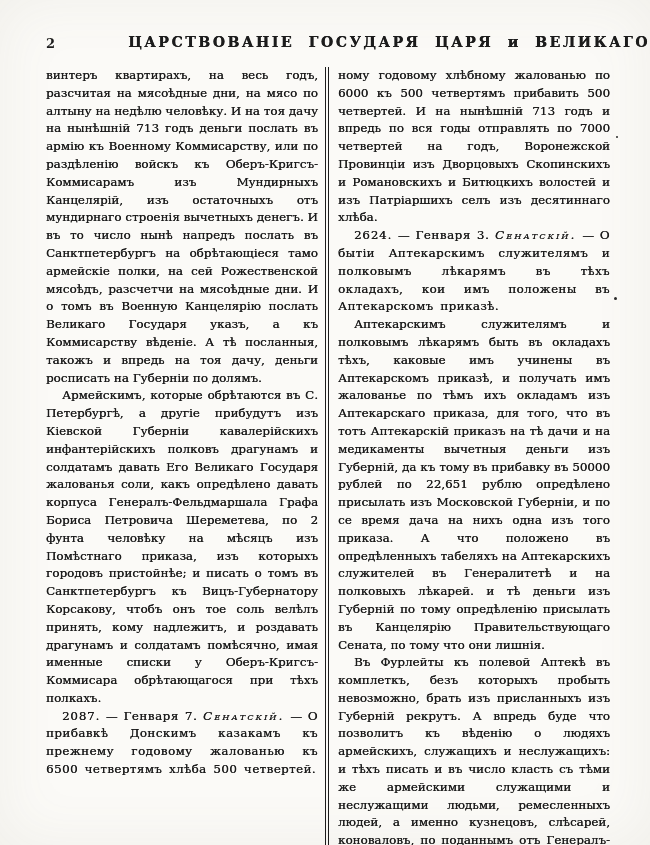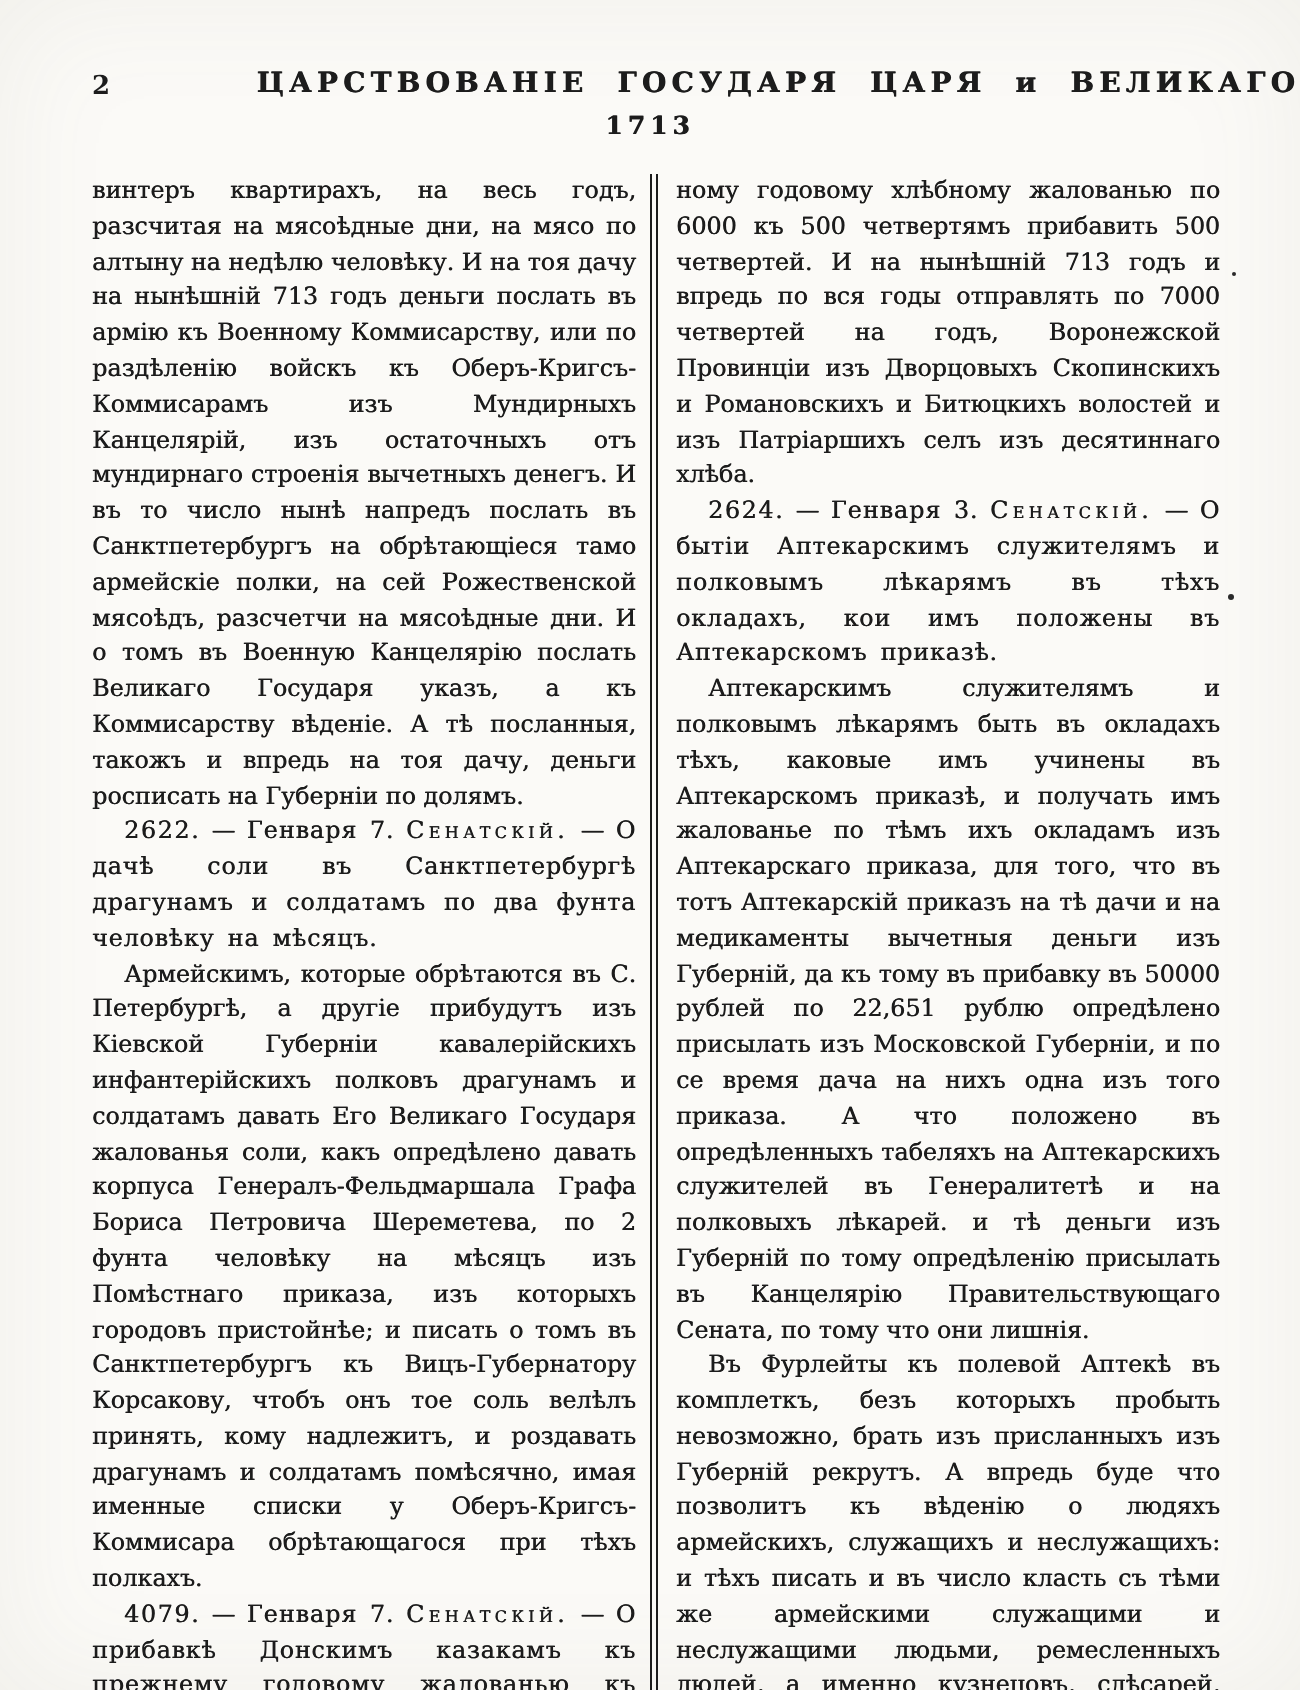--- a/index.html
+++ b/index.html
@@ -51,39 +51,37 @@
   .divider{
     width:2px;
     border-left:1.6px solid #1c1c1c;
     border-right:1.6px solid #1c1c1c;
     margin-bottom:28px;
   }
   .para{margin:0;text-indent:16px;}
   .para.no-indent{text-indent:0;}
   .e-num{letter-spacing:0.8px;margin-top:12px;}
   .e-date{letter-spacing:0.5px;}
-  .e-src{font-variant:small-caps;letter-spacing:2.2px;}
+  .e-src{font-variant:small-caps;letter-spacing:2.2px;font-style:italic;}
   .e-title{letter-spacing:0.4px;word-spacing:2.5px;}
   .speck{position:absolute;background:#2a2a2a;border-radius:50%;}
 </style>
 </head>
 <body>
 
 <div class="page">
   <div class="header">
     <span class="page-number">2</span>
     <div class="running-title">ЦАРСТВОВАНІЕ ГОСУДАРЯ ЦАРЯ и ВЕЛИКАГО</div>
-    <div class="year">1713</div>
   </div>
   <div class="columns-row">
     <div class="col left">
         <p class="para no-indent">винтеръ квартирахъ, на весь годъ, разсчитая на мясоѣдные дни, на мясо по алтыну на недѣлю человѣку. И на тоя дачу на нынѣшній 713 годъ деньги послать въ армію къ Военному Коммисарству, или по раздѣленію войскъ къ Оберъ-Кригсъ-Коммисарамъ изъ Мундирныхъ Канцелярій, изъ остаточныхъ отъ мундирнаго строенія вычетныхъ денегъ. И въ то число нынѣ напредъ послать въ Санктпетербургъ на обрѣтающіеся тамо армейскіе полки, на сей Рожественской мясоѣдъ, разсчетчи на мясоѣдные дни. И о томъ въ Военную Канцелярію послать Великаго Государя указъ, а къ Коммисарству вѣденіе. А тѣ посланныя, такожъ и впредь на тоя дачу, деньги росписать на Губерніи по долямъ.</p>
-        <p class="para"><span class="e-num">2622.</span> <span class="e-dash">—</span> <span class="e-date">Генваря 7.</span> <span class="e-src">Сенатскій.</span> <span class="e-dash">—</span> <span class="e-title">О дачѣ соли въ Санктпетербургѣ драгунамъ и солдатамъ по два фунта человѣку на мѣсяцъ.</span></p>
         <p class="para">Армейскимъ, которые обрѣтаются въ С. Петербургѣ, а другіе прибудутъ изъ Кіевской Губерніи кавалерійскихъ инфантерійскихъ полковъ драгунамъ и солдатамъ давать Его Великаго Государя жалованья соли, какъ опредѣлено давать корпуса Генералъ-Фельдмаршала Графа Бориса Петровича Шереметева, по 2 фунта человѣку на мѣсяцъ изъ Помѣстнаго приказа, изъ которыхъ городовъ пристойнѣе; и писать о томъ въ Санктпетербургъ къ Вицъ-Губернатору Корсакову, чтобъ онъ тое соль велѣлъ принять, кому надлежитъ, и роздавать драгунамъ и солдатамъ помѣсячно, имая именные списки у Оберъ-Кригсъ-Коммисара обрѣтающагося при тѣхъ полкахъ.</p>
-        <p class="para"><span class="e-num">4079.</span> <span class="e-dash">—</span> <span class="e-date">Генваря 7.</span> <span class="e-src">Сенатскій.</span> <span class="e-dash">—</span> <span class="e-title">О прибавкѣ Донскимъ казакамъ къ прежнему годовому жалованью къ 6500 четвертямъ хлѣба 500 четвертей.</span></p>
+        <p class="para"><span class="e-num">2087.</span> <span class="e-dash">—</span> <span class="e-date">Генваря 7.</span> <span class="e-src">Сенатскій.</span> <span class="e-dash">—</span> <span class="e-title">О прибавкѣ Донскимъ казакамъ къ прежнему годовому жалованью къ 6500 четвертямъ хлѣба 500 четвертей.</span></p>
       </div>
     <div class="divider"></div>
     <div class="col right">
         <p class="para no-indent">ному годовому хлѣбному жалованью по 6000 къ 500 четвертямъ прибавить 500 четвертей. И на нынѣшній 713 годъ и впредь по вся годы отправлять по 7000 четвертей на годъ, Воронежской Провинціи изъ Дворцовыхъ Скопинскихъ и Романовскихъ и Битюцкихъ волостей и изъ Патріаршихъ селъ изъ десятиннаго хлѣба.</p>
         <p class="para"><span class="e-num">2624.</span> <span class="e-dash">—</span> <span class="e-date">Генваря 3.</span> <span class="e-src">Сенатскій.</span> <span class="e-dash">—</span> <span class="e-title">О бытіи Аптекарскимъ служителямъ и полковымъ лѣкарямъ въ тѣхъ окладахъ, кои имъ положены въ Аптекарскомъ приказѣ.</span></p>
         <p class="para">Аптекарскимъ служителямъ и полковымъ лѣкарямъ быть въ окладахъ тѣхъ, каковые имъ учинены въ Аптекарскомъ приказѣ, и получать имъ жалованье по тѣмъ ихъ окладамъ изъ Аптекарскаго приказа, для того, что въ тотъ Аптекарскій приказъ на тѣ дачи и на медикаменты вычетныя деньги изъ Губерній, да къ тому въ прибавку въ 50000 рублей по 22,651 рублю опредѣлено присылать изъ Московской Губерніи, и по се время дача на нихъ одна изъ того приказа. А что положено въ опредѣленныхъ табеляхъ на Аптекарскихъ служителей въ Генералитетѣ и на полковыхъ лѣкарей. и тѣ деньги изъ Губерній по тому опредѣленію присылать въ Канцелярію Правительствующаго Сената, по тому что они лишнія.</p>
         <p class="para">Въ Фурлейты къ полевой Аптекѣ въ комплеткъ, безъ которыхъ пробыть невозможно, брать изъ присланныхъ изъ Губерній рекрутъ. А впредь буде что позволитъ къ вѣденію о людяхъ армейскихъ, служащихъ и неслужащихъ: и тѣхъ писать и въ число класть съ тѣми же армейскими служащими и неслужащими людьми, ремесленныхъ людей, а именно кузнецовъ, слѣсарей, коноваловъ, по поданнымъ отъ Генералъ-Маіора табелямъ изъ Губерній, въ положенные на</p>
       </div>
   </div>
   <div class="speck" style="left:614px;top:297px;width:3px;height:3px;"></div>

